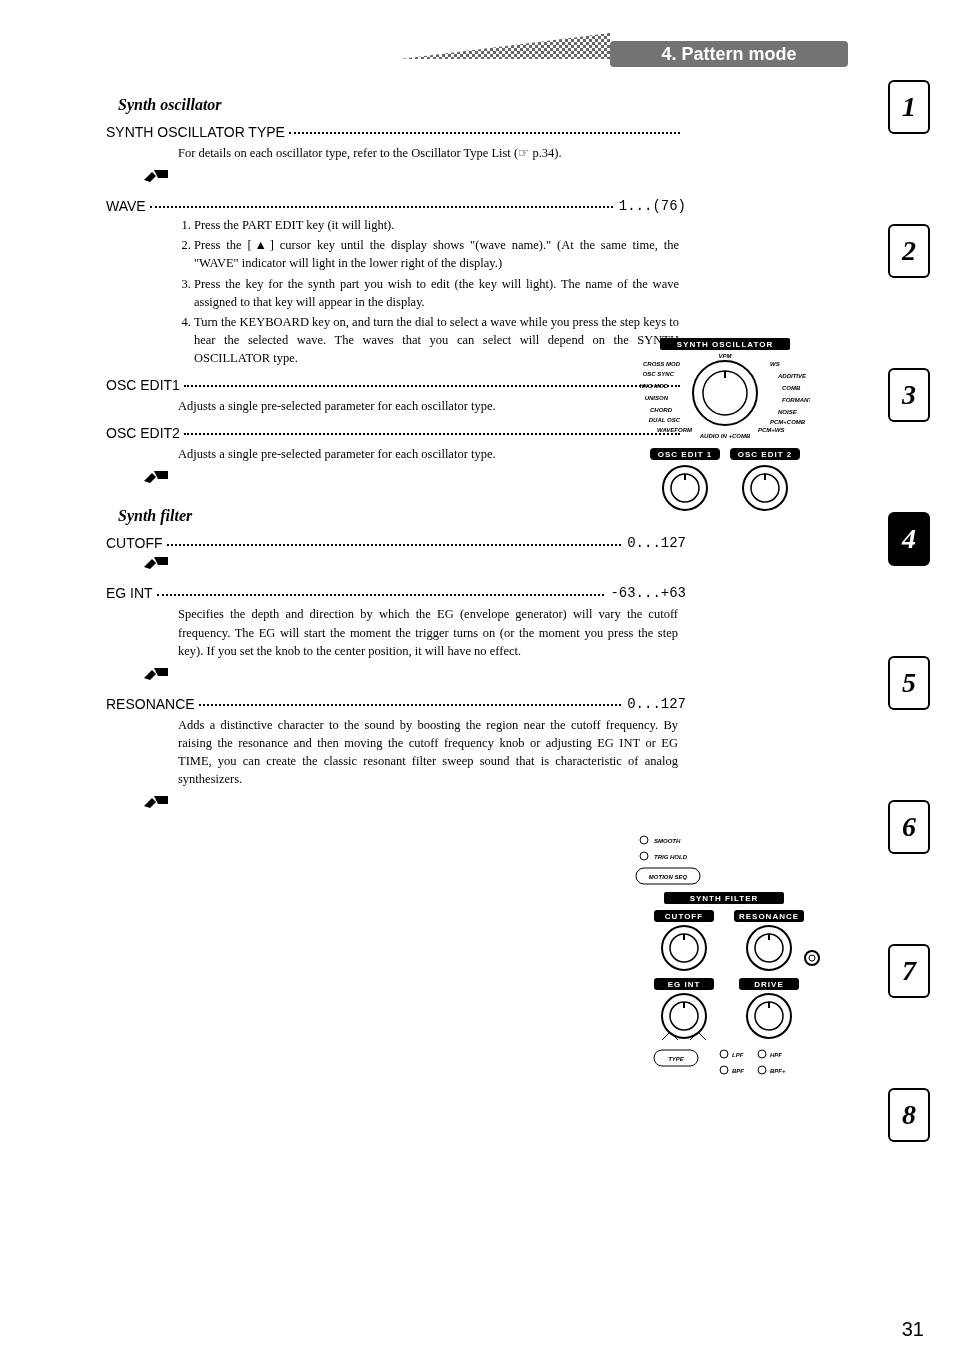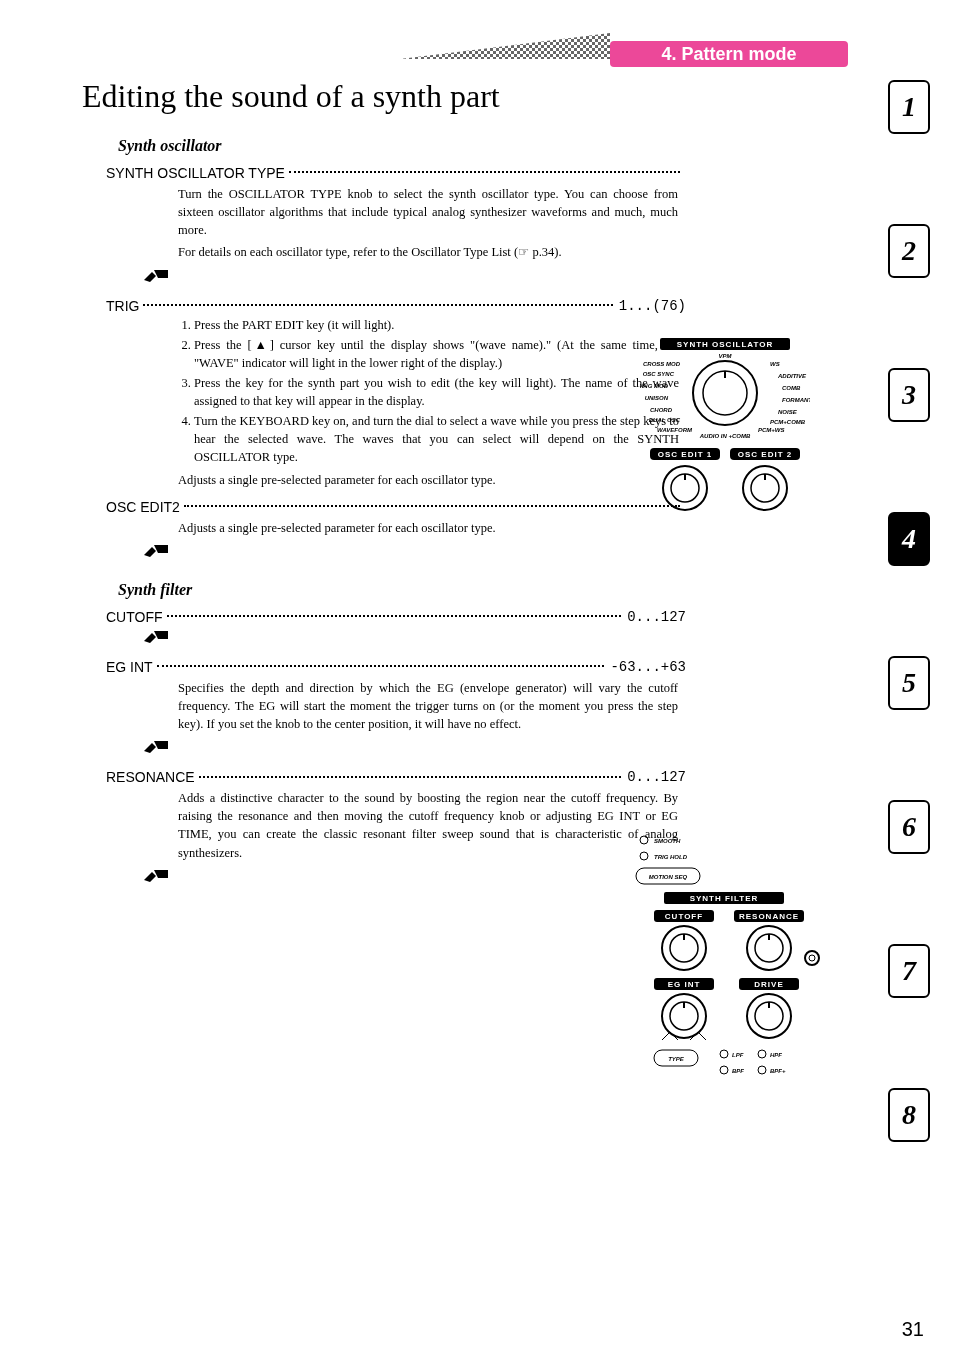--- a/index.html
+++ b/index.html
@@ -29,21 +29,21 @@
       repeating-conic-gradient(from 0deg, #000 0deg 90deg, #fff 90deg 180deg) 0 0/6px 6px;
     clip-path: polygon(0 100%, 100% 0, 100% 100%);
     opacity: .6;
   }
   .breadcrumb {
     position: absolute;
     top: 41px;
     left: 610px;
     width: 238px;
     height: 26px;
-    background: #ec4899;
+    background: #737373;
     border-radius: 4px;
     color: #fff;
     font-family: Arial, Helvetica, sans-serif;
     font-weight: 700;
     font-size: 18px;
     text-align: center;
     line-height: 26px;
   }
   .side-tabs {
     position: absolute;
@@ -85,21 +85,21 @@
   h2 {
     font-family: Georgia, serif;
     font-style: italic;
     font-weight: 700;
     font-size: 16px;
     margin: 18px 0 6px 36px;
   }
   .entry-row {
     display: flex;
     justify-content: space-between;
-    align-items: flex-start;
+    align-items: center;
     font-family: Arial, Helvetica, sans-serif;
     font-weight: 300;
     font-size: 14px;
     margin: 10px 16px 2px 24px;
     width: 580px;
   }
   .entry-title { white-space: nowrap; }
   .dots {
     flex: 1;
     border-bottom: 2px dotted #000;
@@ -178,49 +178,52 @@
     <div class="tab">2</div>
     <div class="tab">3</div>
     <div class="tab active">4</div>
     <div class="tab">5</div>
     <div class="tab">6</div>
     <div class="tab">7</div>
     <div class="tab">8</div>
   </div>
 
   <div class="content">
-    <h1>Editing the sound of a synth part</h1>
 
     <h2>Synth oscillator</h2>
 
     <div class="entry-row">
       <span class="entry-title">SYNTH OSCILLATOR TYPE</span>
       <span class="dots"></span>
       <span class="entry-value"></span>
     </div>
-    <p class="body-text">Turn the OSCILLATOR TYPE knob to select the synth oscillator type. You can choose from sixteen oscillator algorithms that include typical analog synthesizer waveforms and much, much more.</p>
     <p class="body-text">For details on each oscillator type, refer to the Oscillator Type List (☞ p.34).</p>
     <div class="hand-icon">
       <svg viewBox="0 0 30 22">
           <path d="M2 14 L10 6 L14 10 L8 16 Z M12 4 L26 4 L26 12 L16 12 Z M14 10 L24 10" fill="#000"></path>
         </svg>
     </div>
 
     <div class="entry-row">
-      <span class="entry-title">TRIG</span>
+      <span class="entry-title">WAVE</span>
       <span class="dots"></span>
       <span class="entry-value">1...(76)</span>
     </div>
     <ol class="body-list">
       <li>Press the PART EDIT key (it will light).</li>
       <li>Press the [▲] cursor key until the display shows "(wave name)." (At the same time, the "WAVE" indicator will light in the lower right of the display.)</li>
       <li>Press the key for the synth part you wish to edit (the key will light). The name of the wave assigned to that key will appear in the display.</li>
       <li>Turn the KEYBOARD key on, and turn the dial to select a wave while you press the step keys to hear the selected wave. The waves that you can select will depend on the SYNTH OSCILLATOR type.</li>
     </ol>
 
+    <div class="entry-row">
+      <span class="entry-title">OSC EDIT1</span>
+      <span class="dots"></span>
+      <span class="entry-value"></span>
+    </div>
     <p class="body-text">Adjusts a single pre-selected parameter for each oscillator type.</p>
 
     <div class="entry-row">
       <span class="entry-title">OSC EDIT2</span>
       <span class="dots"></span>
       <span class="entry-value"></span>
     </div>
     <p class="body-text">Adjusts a single pre-selected parameter for each oscillator type.</p>
     <div class="hand-icon">
       <svg viewBox="0 0 30 22">

